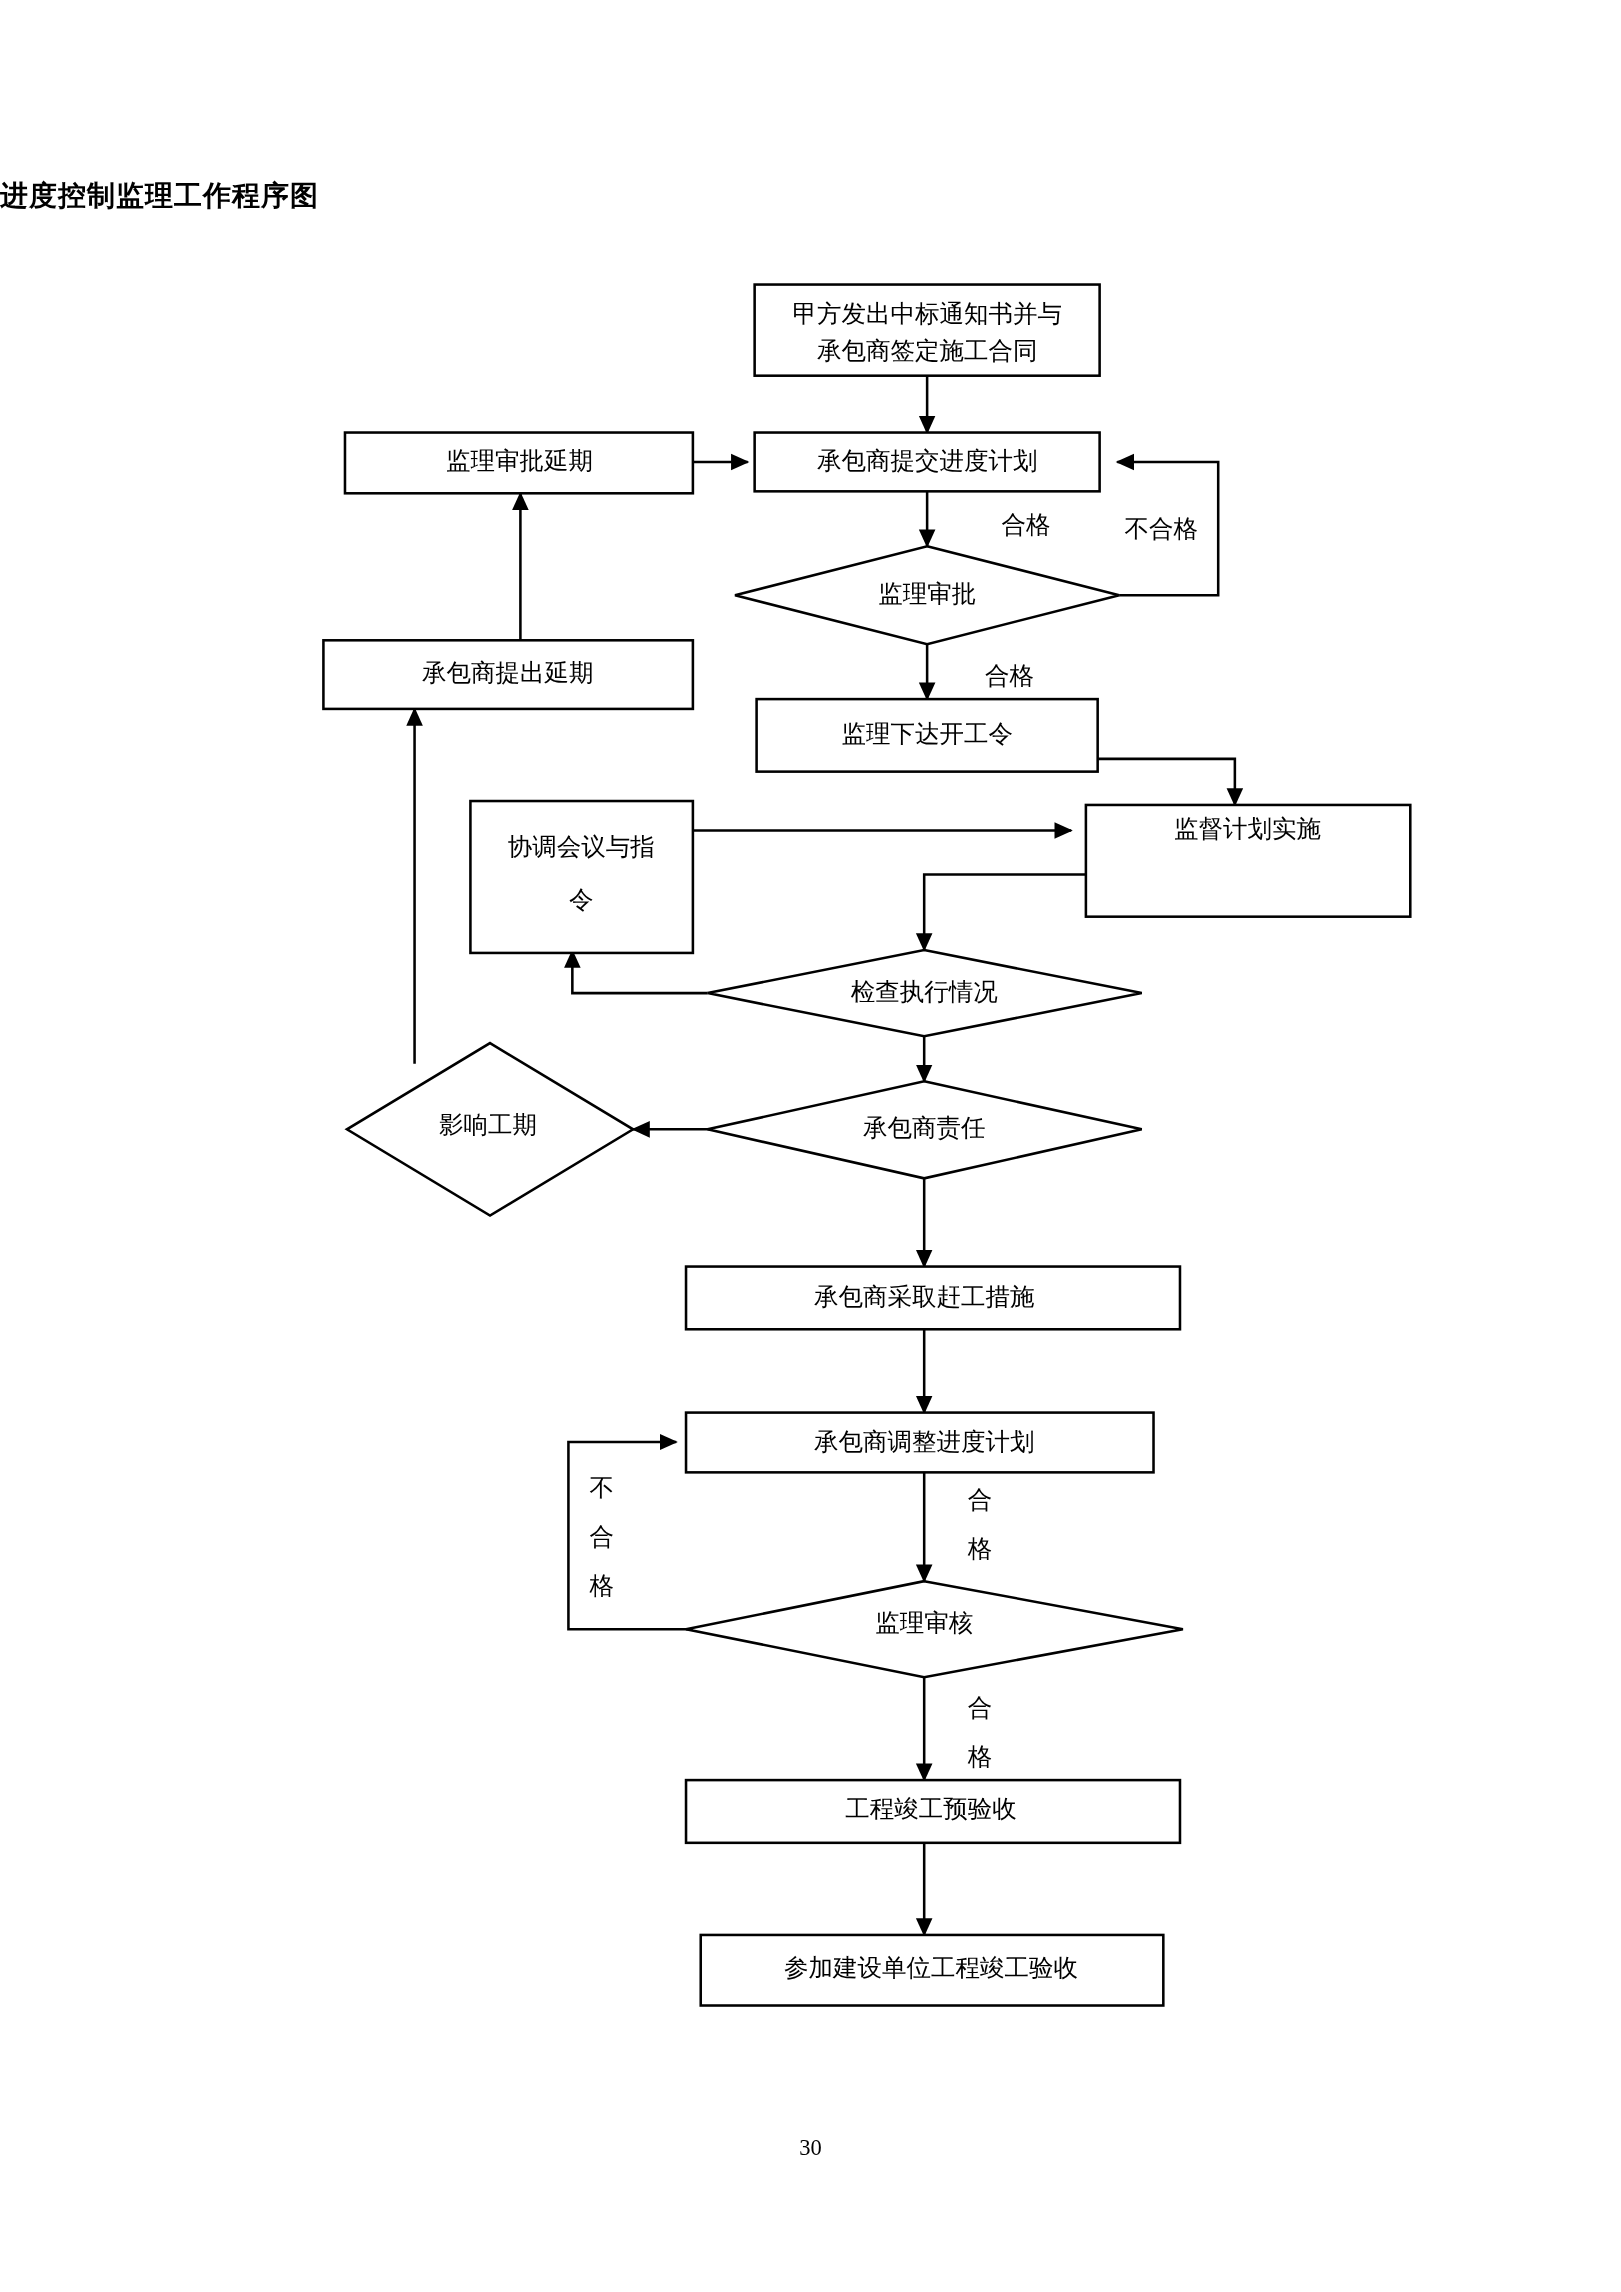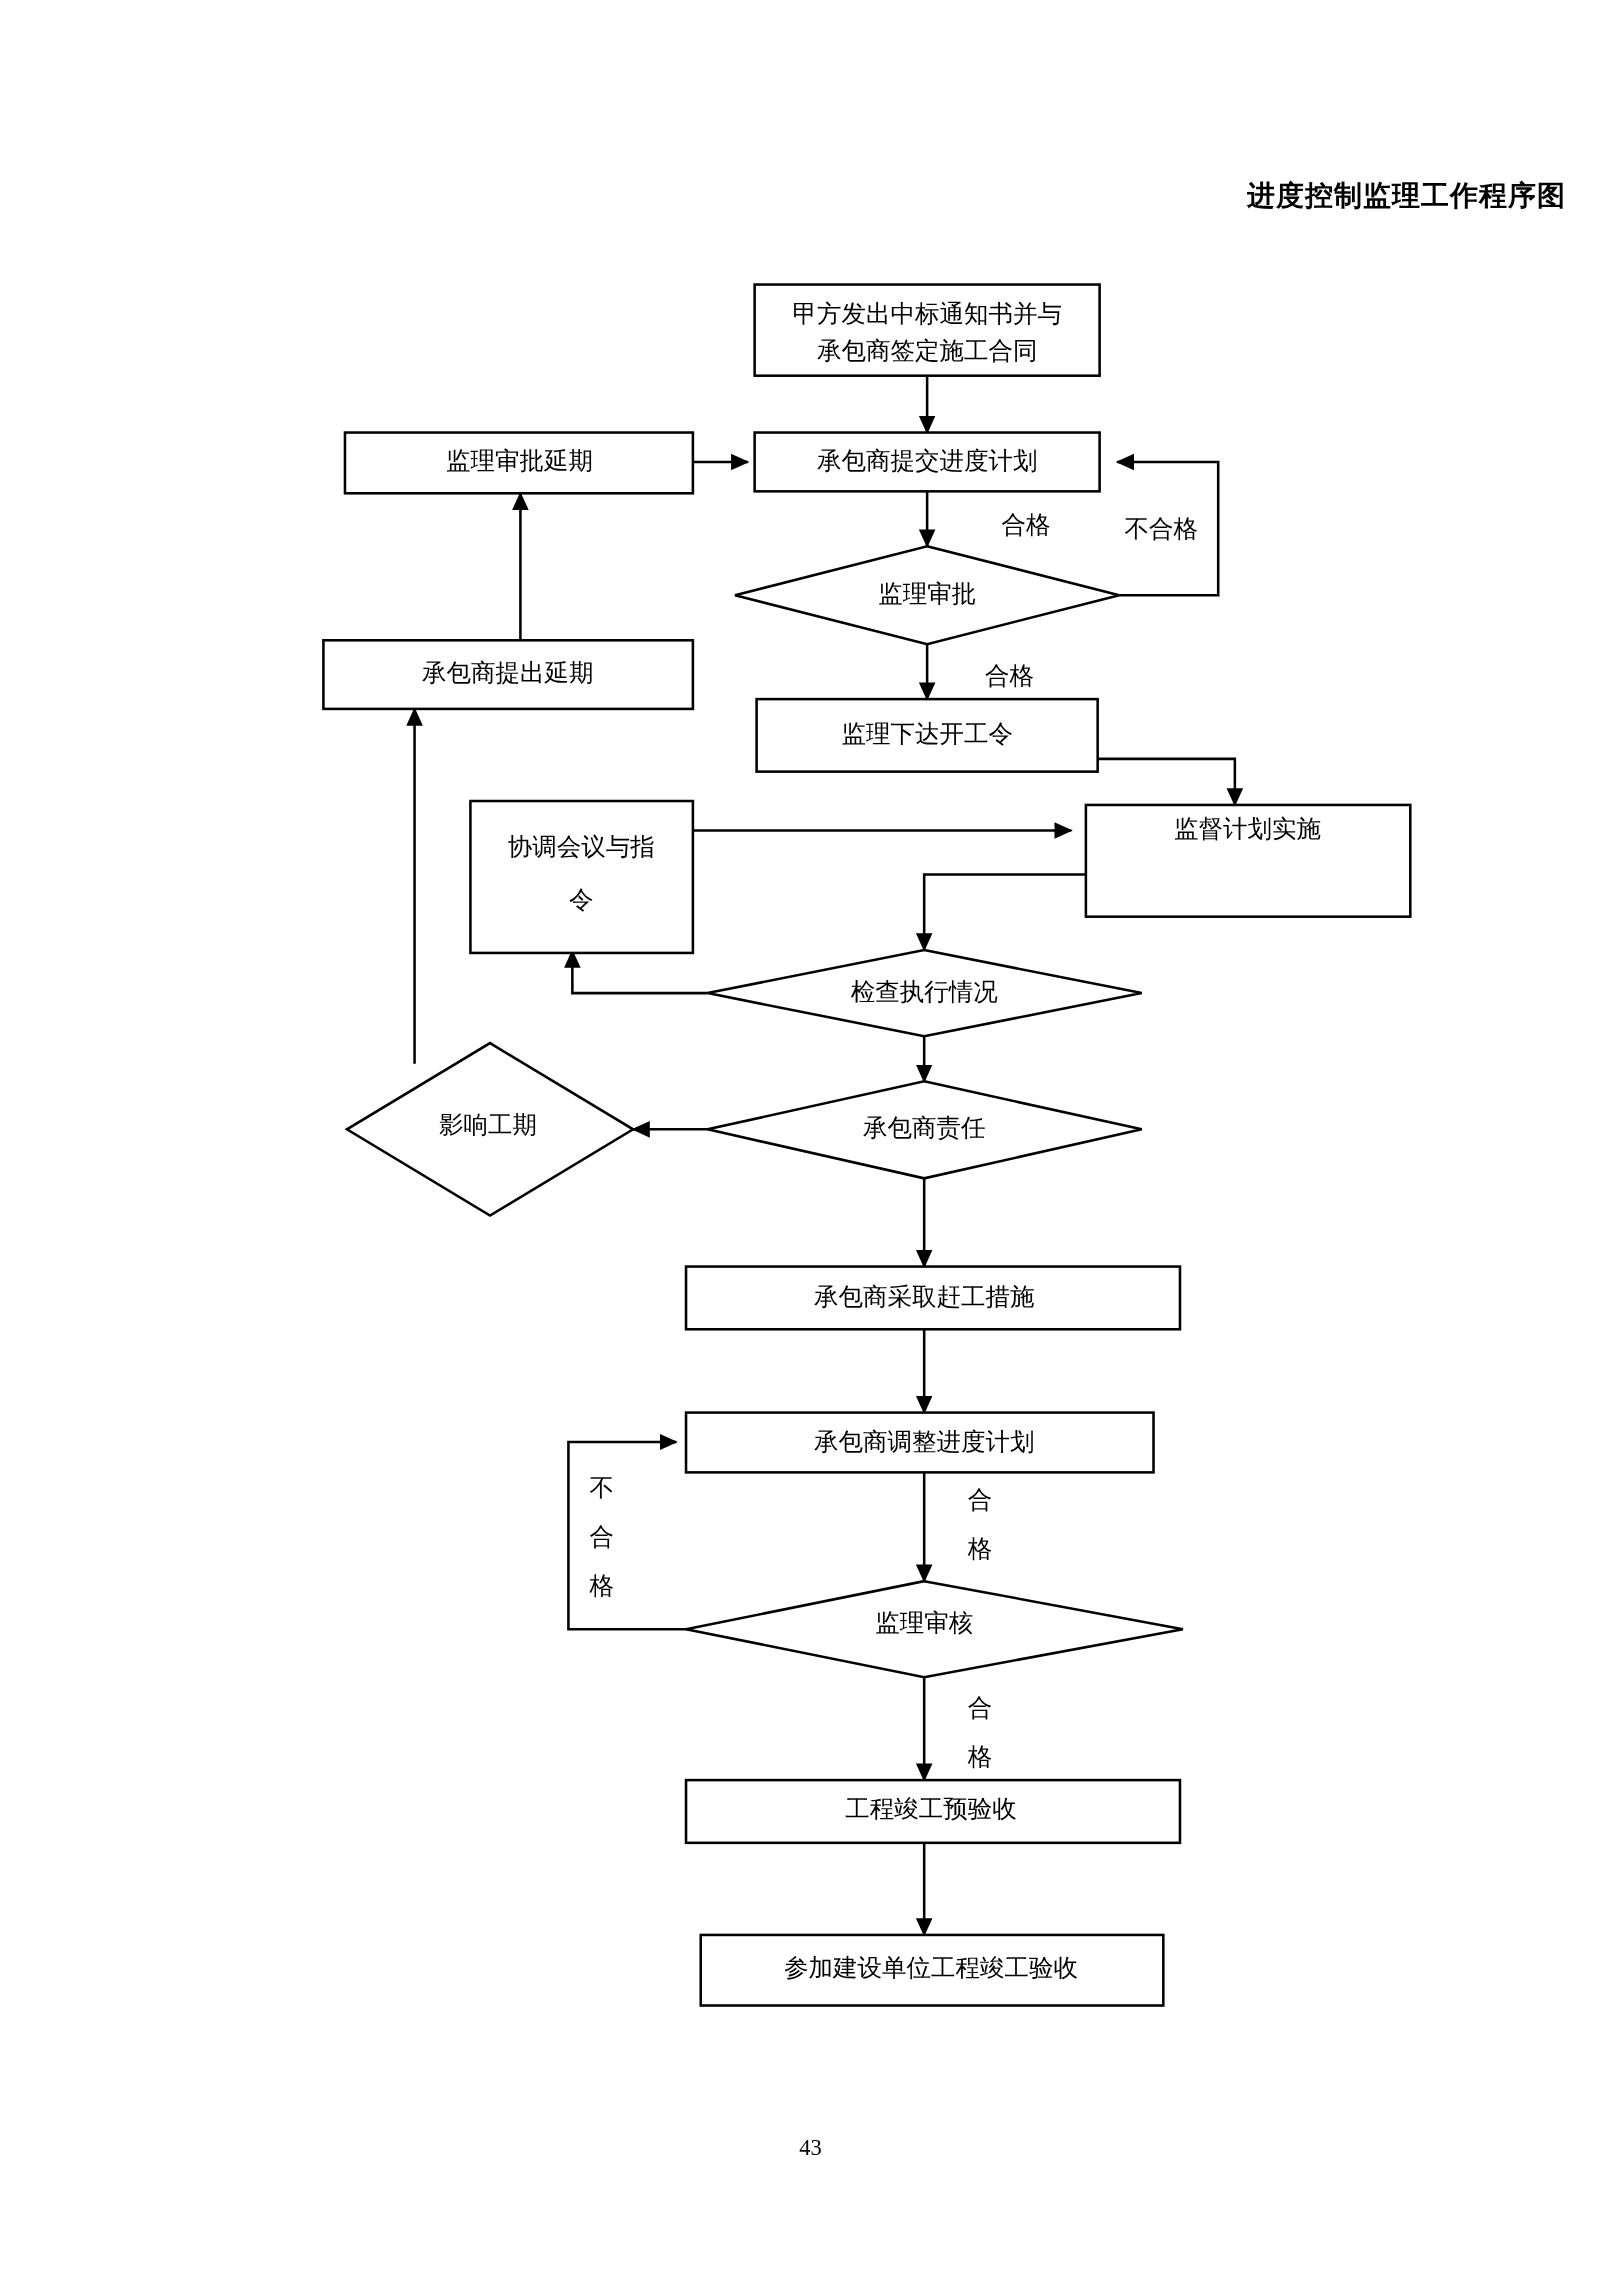--- a/index.html
+++ b/index.html
@@ -20,21 +20,21 @@
     position: relative;
     width: 1621px;
     height: 2293px;
     background: #ffffff;
   }
   #chart-title {
     position: absolute;
     left: 0;
     top: 182px;
     width: 1566px;
-    text-align: right;
+    text-align: left;
     font-size: 28px;
     font-weight: bold;
     letter-spacing: 1px;
     line-height: 1;
   }
   #page-number {
     position: absolute;
     left: 0;
     top: 2137px;
     width: 1621px;
@@ -238,16 +238,16 @@
       <text class="edge-label-v" x="1000" y="1583">格</text>
     </g>
 
     <g>
       <text class="edge-label-v" x="1000" y="1745">合</text>
       <text class="edge-label-v" x="1000" y="1795">格</text>
     </g>
 
   </svg>
 
-  <div id="page-number">43</div>
+  <div id="page-number">30</div>
 
 </div>
 
 
 </body></html>

